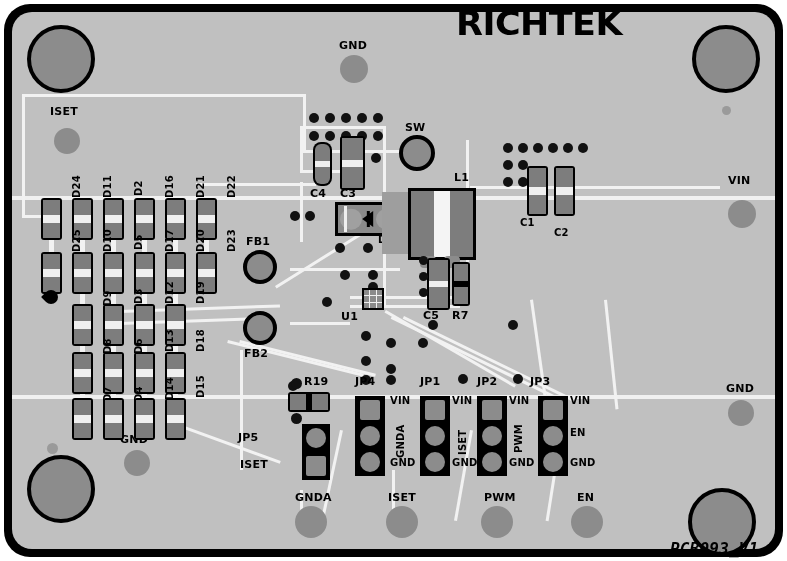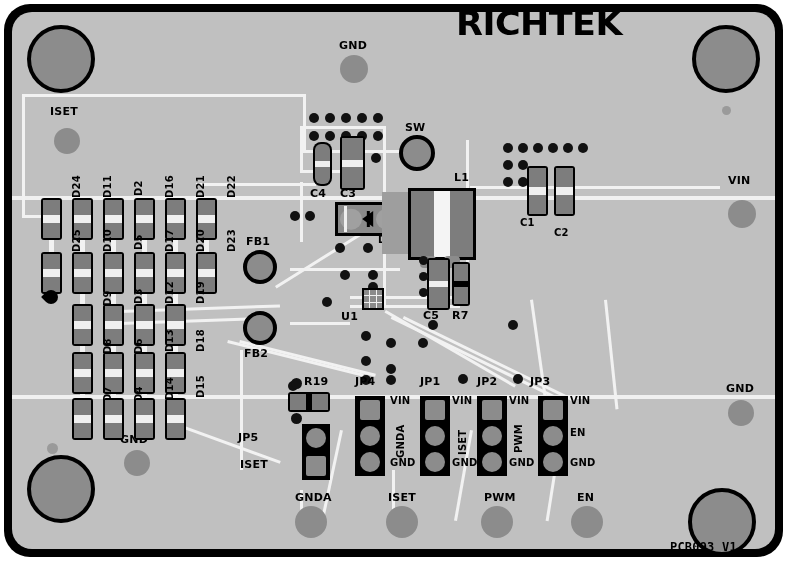--- a/index.html
+++ b/index.html
@@ -23,21 +23,21 @@
 
   
   .lbl{
     position:absolute;color:#000;font-weight:bold;
     font-family:"DejaVu Sans",sans-serif;
     white-space:nowrap;letter-spacing:0.2px;
     line-height:1;
   }
   .lbl-10{font-size:10px;}
   .lbl-11{font-size:11px;}
-  .lbl-12{font-size:12px;}
+  .lbl-12{font-size:16px;font-style:italic;}
   .rot{transform-origin:0 0;transform:rotate(-90deg);}
 
   
   .logo{
     position:absolute;color:#000;font-weight:bold;
     font-family:"DejaVu Sans",sans-serif;
     font-size:33px;letter-spacing:-0.5px;
     transform:scaleX(1.06);transform-origin:0 50%;
   }
 

